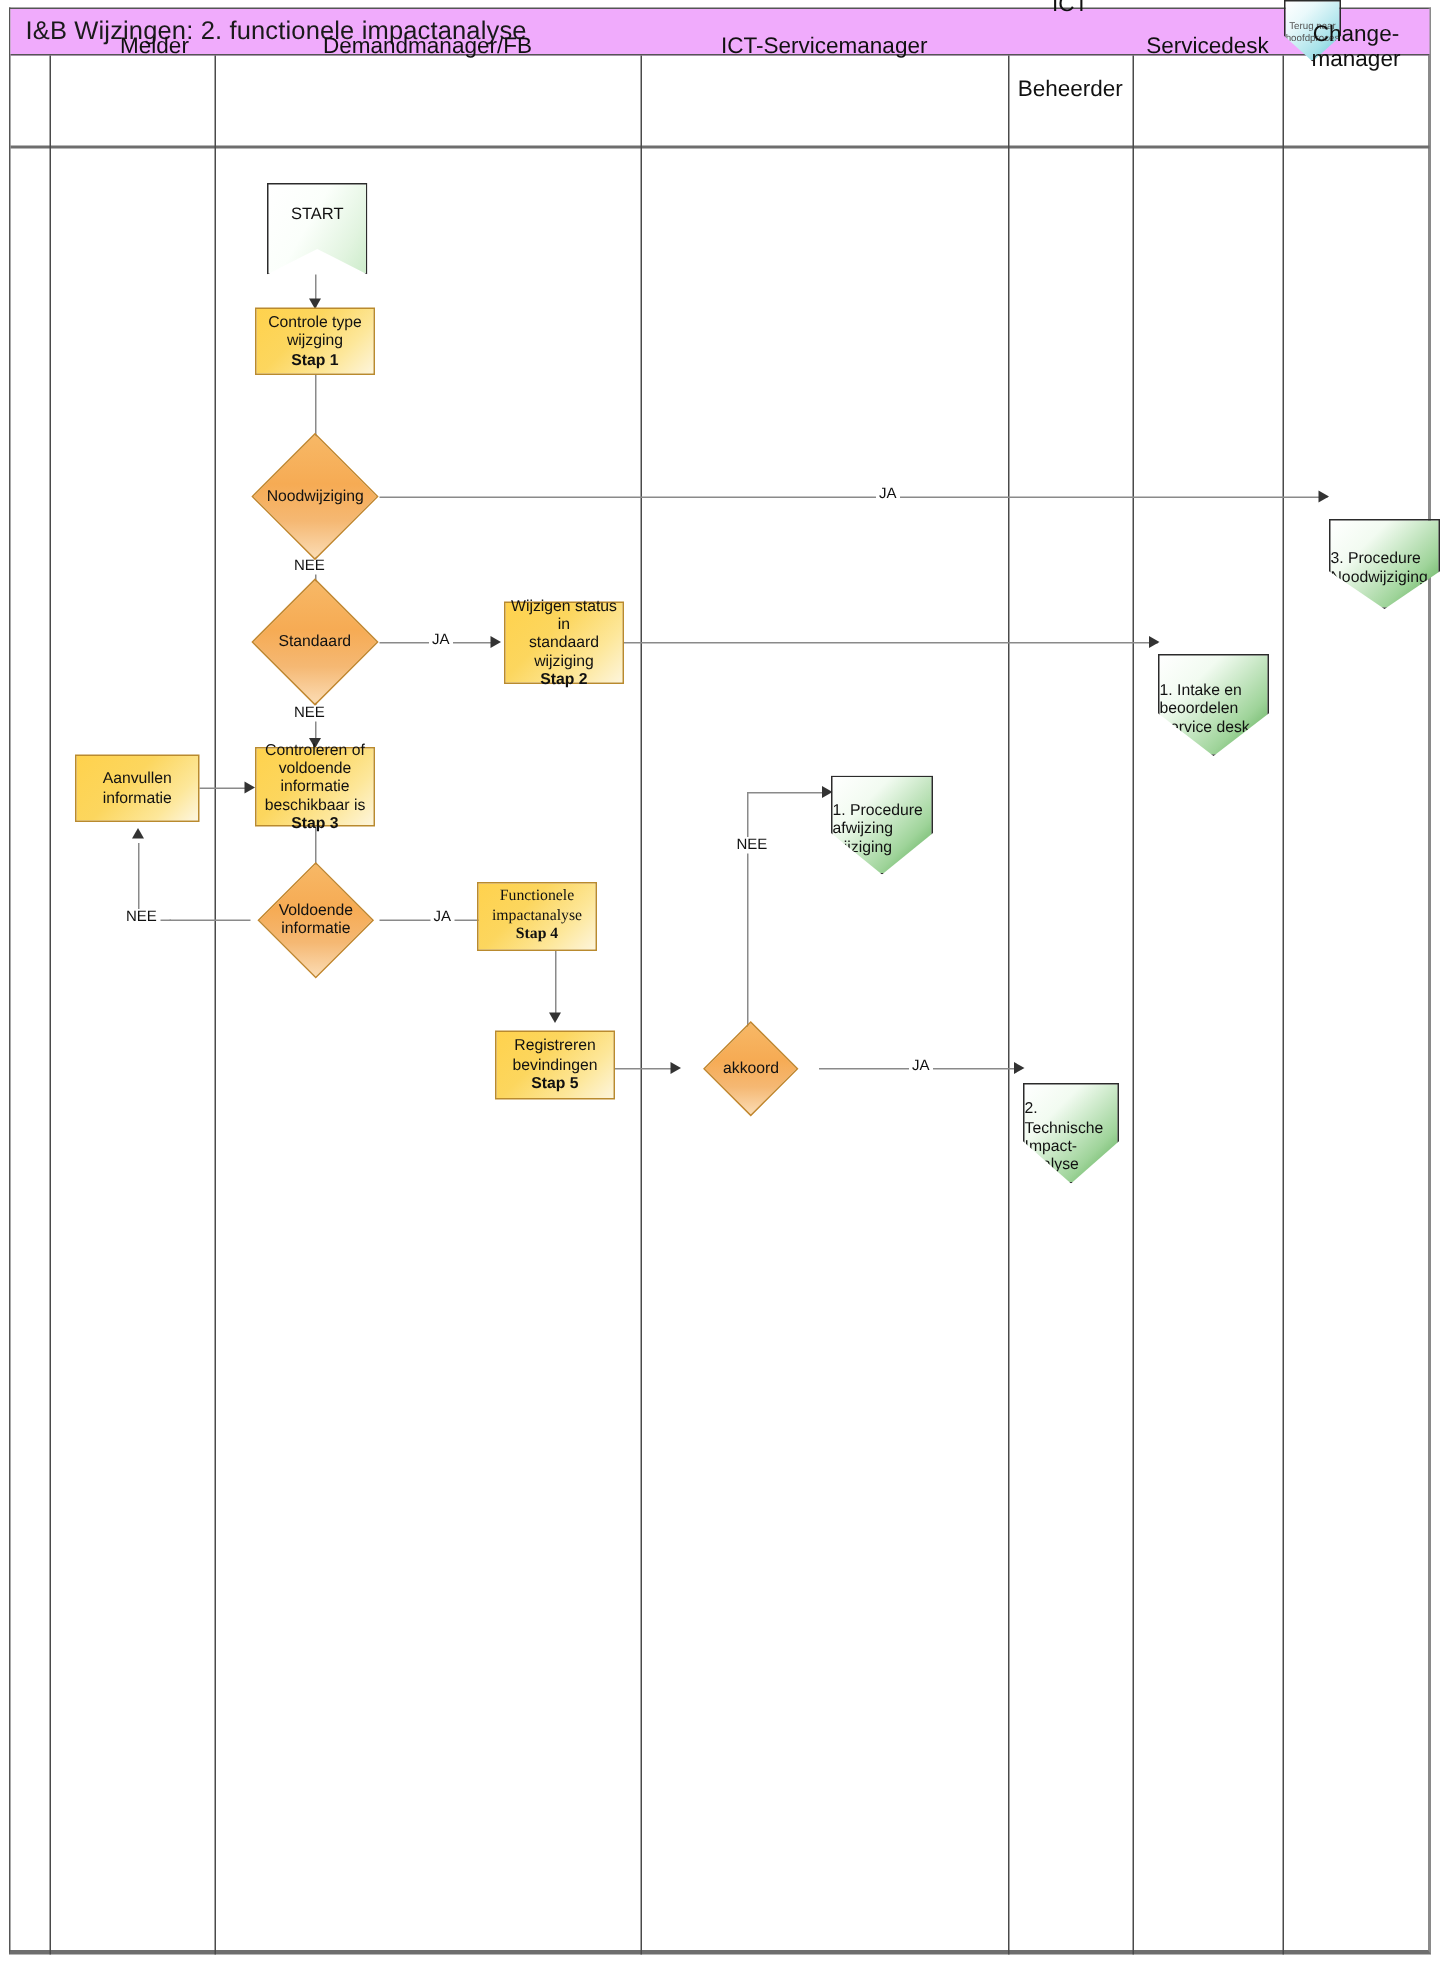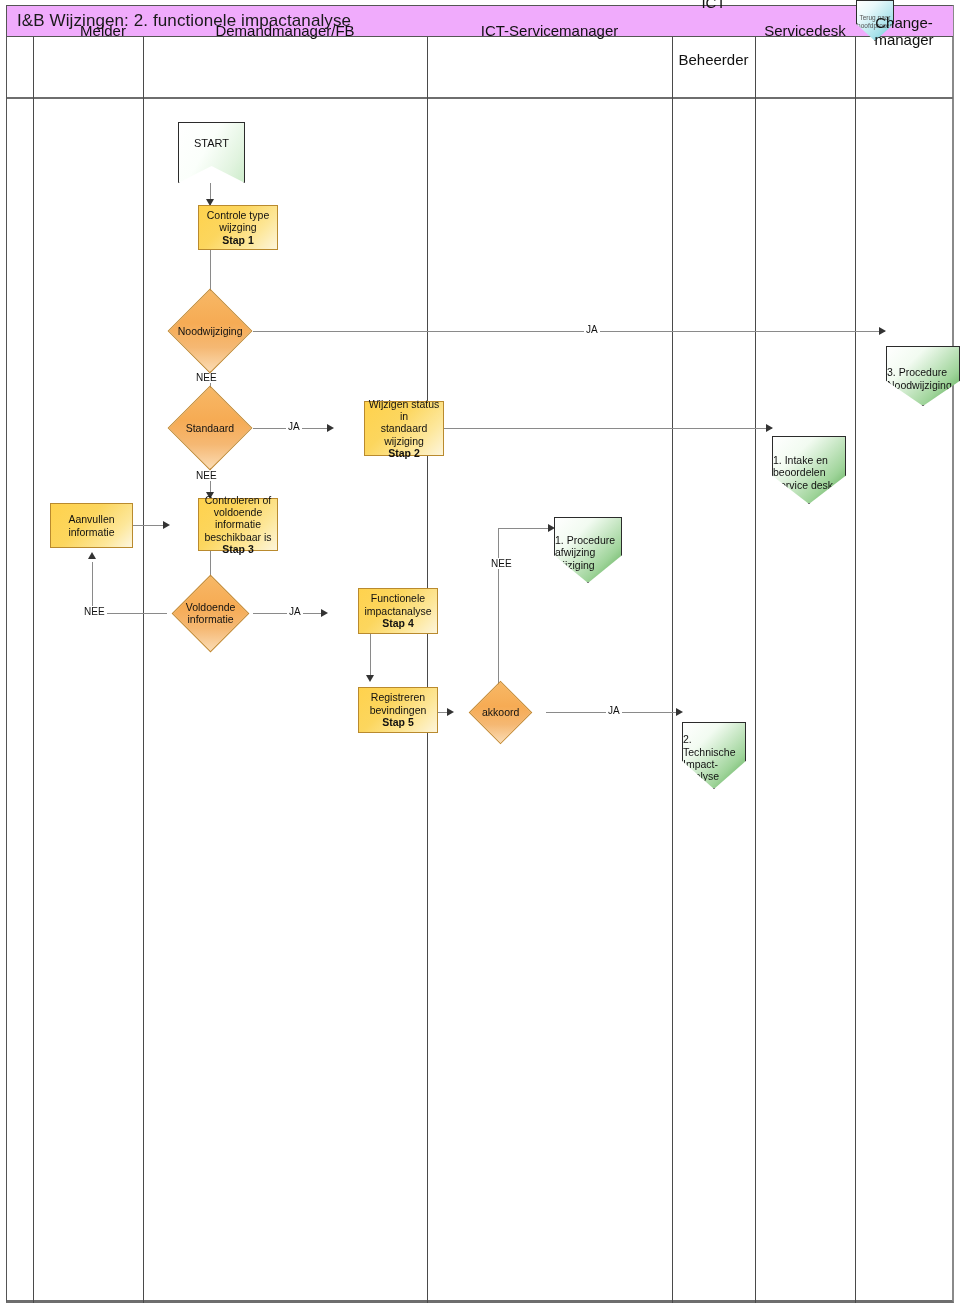--- a/index.html
+++ b/index.html
@@ -59,21 +59,20 @@
     font-size:10.5px;color:#111;
   }
   .node span{display:block;}
   .node .bold{font-weight:bold;}
 
   
   .proc{
     border:1px solid #b98a2e;
     background:linear-gradient(135deg,#ffd24d 0%,#fcd65e 38%,#fde79a 72%,#fdf5dc 100%);
     padding:2px 3px;
-    margin-left:28px;
   }
   .proc-plain{
     border:1px solid #b98a2e;
     background:linear-gradient(135deg,#ffd24d 0%,#fcd65e 42%,#fde79a 76%,#fdf6e0 100%);
   }
 
   
   .dec{
     border:1px solid #c2862c;
     background:linear-gradient(135deg,#f7b866 0%,#f6ab54 40%,#f5b873 70%,#fbdcb4 100%);
@@ -262,21 +261,21 @@
   <span class="bold">Stap 3</span>
 </div>
 
 <div class="node dec" style="left:183px;top:586px;width:55px;height:55px;">
   <div class="dec-label">
     <span>Voldoende</span>
     <span>informatie</span>
   </div>
 </div>
 
-<div class="node proc" style="left:330px;top:588px;width:80px;height:46px;flex-direction:column;">
+<div class="node proc" style="left:318px;top:588px;width:80px;height:46px;flex-direction:column;font-family:Liberation Serif, serif;">
   <span>Functionele</span>
   <span>impactanalyse</span>
   <span class="bold">Stap 4</span>
 </div>
 
 <div class="node proc" style="left:330px;top:687px;width:80px;height:46px;flex-direction:column;">
   <span>Registreren</span>
   <span>bevindingen</span>
   <span class="bold">Stap 5</span>
 </div>

